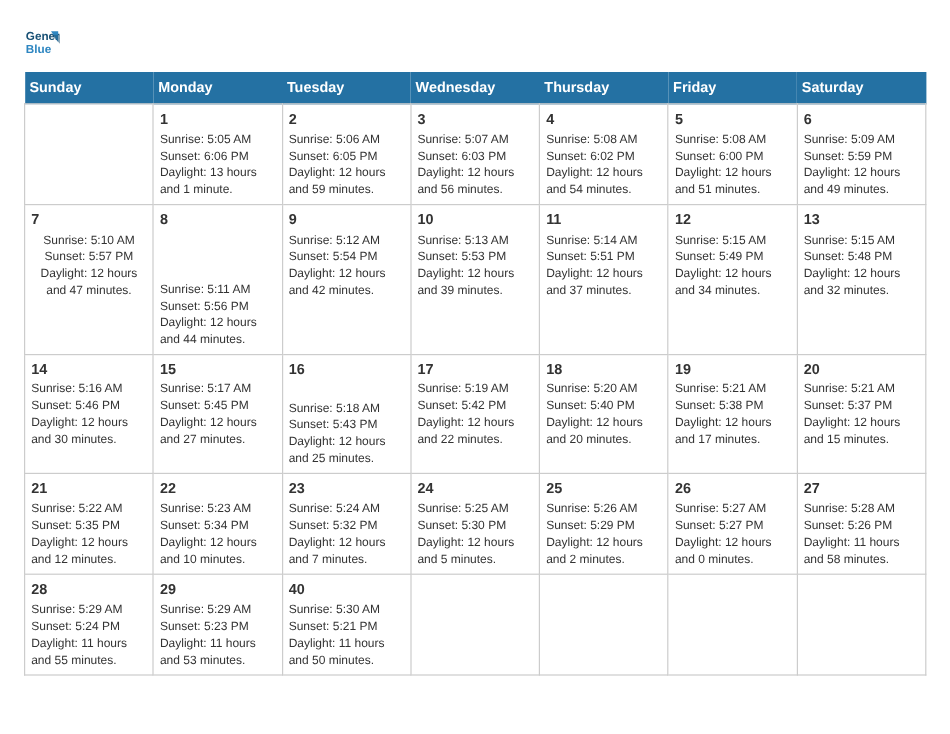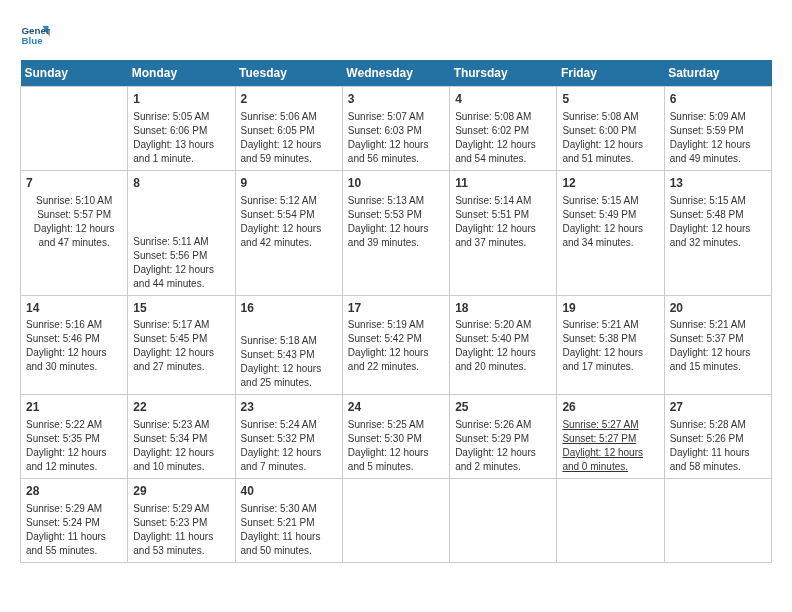--- a/index.html
+++ b/index.html
@@ -288,21 +288,21 @@
         </td>
         <td>
           <span class="day-num">25</span>
           <div class="day-info" style="white-space: pre-line;">Sunrise: 5:26 AM
 Sunset: 5:29 PM
 Daylight: 12 hours
 and 2 minutes.</div>
         </td>
         <td>
           <span class="day-num">26</span>
-          <div class="day-info" style="white-space: pre-line; text-decoration: underline;">Sunrise: 5:27 AM
+          <div class="day-info" style="white-space: pre-line;">Sunrise: 5:27 AM
 Sunset: 5:27 PM
 Daylight: 12 hours
 and 0 minutes.</div>
         </td>
         <td>
           <span class="day-num">27</span>
           <div class="day-info" style="white-space: pre-line;">Sunrise: 5:28 AM
 Sunset: 5:26 PM
 Daylight: 11 hours
 and 58 minutes.</div>

